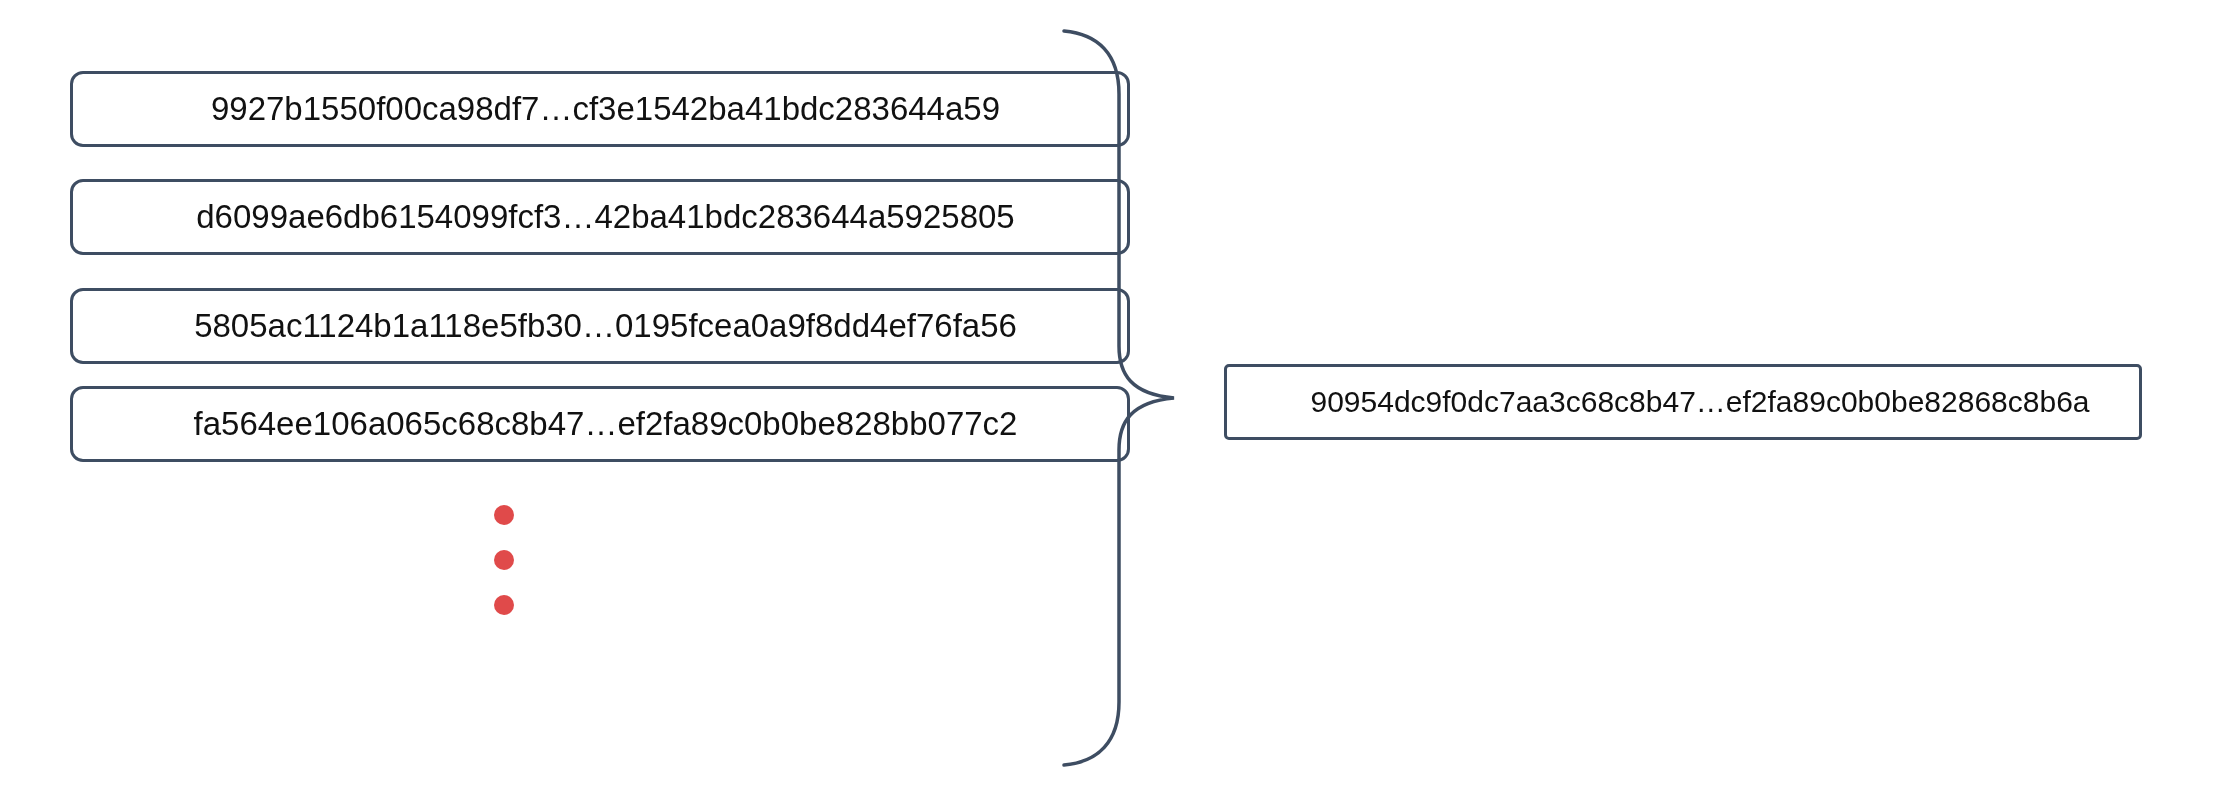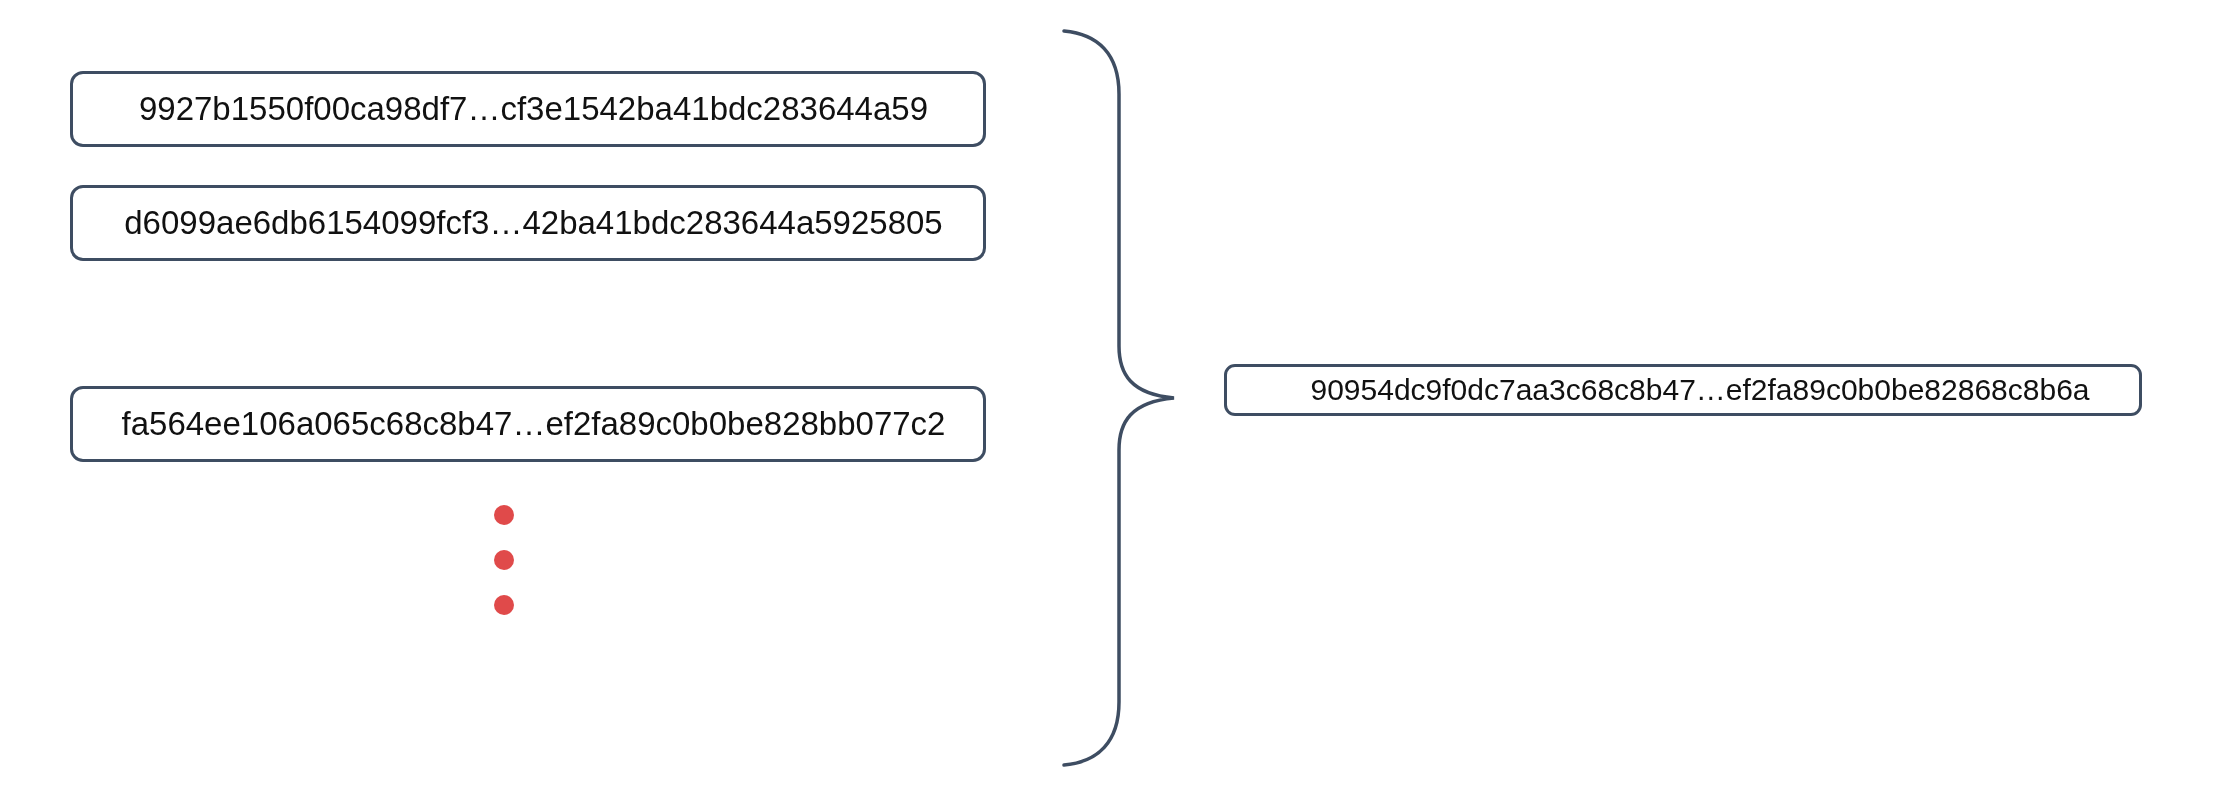--- a/index.html
+++ b/index.html
@@ -17,49 +17,49 @@
   .canvas{
     position:relative;
     width:2220px;
     height:792px;
     background:var(--background);
     overflow:hidden;
   }
   .hash-box{
     position:absolute;
     left:70px;
-    width:916px;
+    width:1060px;
     height:76px;
     box-sizing:border-box;
     border:3px solid var(--box-border);
     border-radius:13px;
     background:#ffffff;
     display:flex;
     align-items:center;
     justify-content:center;
     font-size:33px;
     color:var(--text);
     letter-spacing:0px;
     white-space:nowrap;
     padding-left:11px;
   }
   .b1{top:71px}
-  .b2{top:185px}
+  .b2{top:179px}
   .b3{top:288px}
   .b4{top:386px}
   .b5{top:641px}
   .result-box{
     position:absolute;
     left:1224px;
     top:364px;
     width:918px;
-    height:52px;
+    height:76px;
     box-sizing:border-box;
     border:3px solid var(--box-border);
-    border-radius:11px;
+    border-radius:5px;
     background:#ffffff;
     display:flex;
     align-items:center;
     justify-content:center;
     font-size:30px;
     color:var(--text);
     white-space:nowrap;
     padding-left:34px;
   }
   .dots{
@@ -95,20 +95,23 @@
 <div class="canvas">
 
   <div class="hash-box b1">
     <span>9927b1550f00ca98df7…cf3e1542ba41bdc283644a59</span>
   </div>
 
   <div class="hash-box b2">
     <span>d6099ae6db6154099fcf3…42ba41bdc283644a5925805</span>
   </div>
 
+  <div class="hash-box b3">
+    <span>5805ac1124b1a118e5fb30…0195fcea0a9f8dd4ef76fa56</span>
+  </div>
 
   <div class="hash-box b4">
     <span>fa564ee106a065c68c8b47…ef2fa89c0b0be828bb077c2</span>
   </div>
 
   <div class="dots">
       <span class="dot"></span>
       <span class="dot"></span>
       <span class="dot"></span>
     </div>

